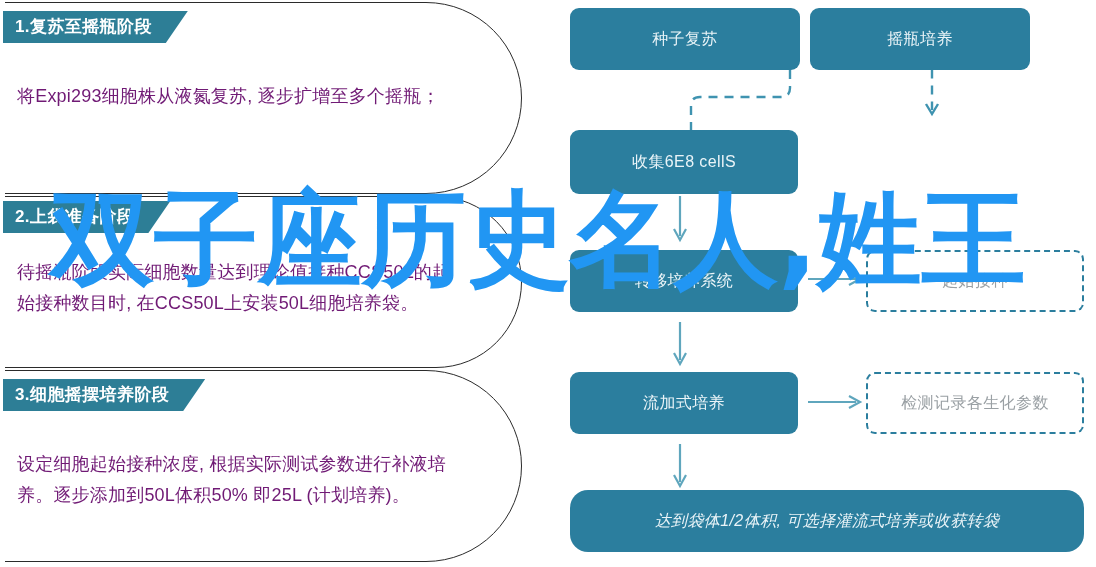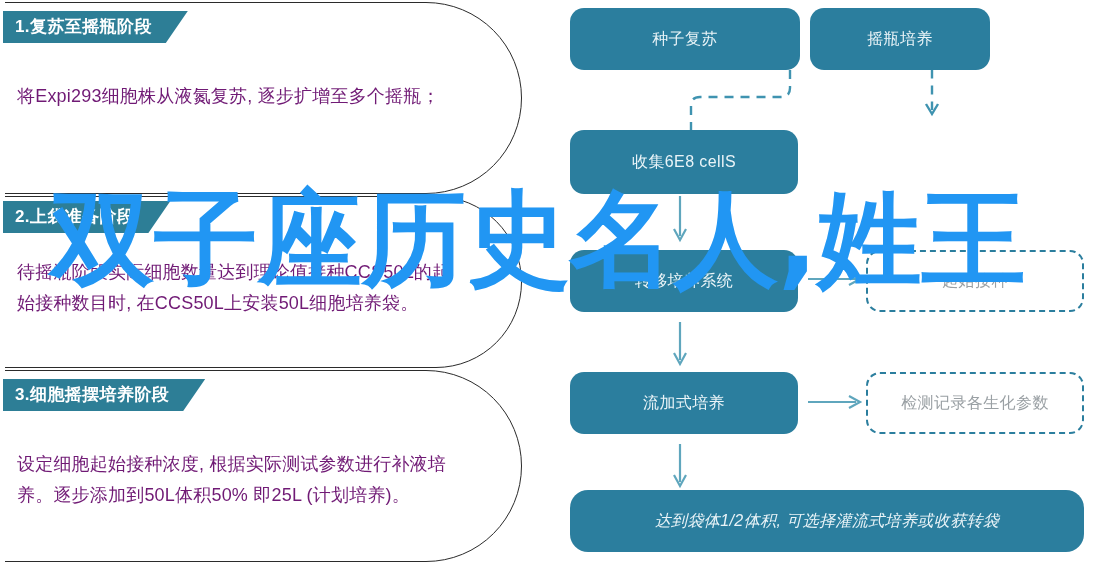--- a/index.html
+++ b/index.html
@@ -72,21 +72,21 @@
   .panel-2 .panel-body { top: 60px; }
   .panel-3 .panel-body { top: 78px; }
 
   
   .fbox {
     position: absolute;
     box-sizing: border-box;
     display: flex;
     align-items: center;
     justify-content: center;
-    border-radius: 14px;
+    border-radius: 9px;
     font-size: 16px;
     letter-spacing: .4px;
     text-align: center;
   }
   .fbox.solid {
     background: #2b7e9e;
     color: #eaf4f8;
     border: none;
   }
   .fbox.dashed {
@@ -160,21 +160,21 @@
 
       <path d="M 120 444 L 120 482" fill="none" stroke="#5fa6bd" stroke-width="2.2"></path>
       <path d="M 114 475 L 120 486 L 126 475" fill="none" stroke="#5fa6bd" stroke-width="2.2"></path>
     </svg>
   </div>
 
   <div class="fbox solid" style="left:570px; top:8px; width:230px; height:62px;">
     <span>种子复苏</span>
   </div>
 
-  <div class="fbox solid" style="left:810px; top:8px; width:180px; height:62px;">
+  <div class="fbox solid" style="left:810px; top:8px; width:220px; height:62px;">
     <span>摇瓶培养</span>
   </div>
 
   <div class="fbox solid" style="left:570px; top:130px; width:228px; height:64px;">
     <span>收集6E8 cellS</span>
   </div>
 
 
   <div class="fbox solid" style="left:570px; top:250px; width:228px; height:62px;">
     <span>转移培养系统</span>

